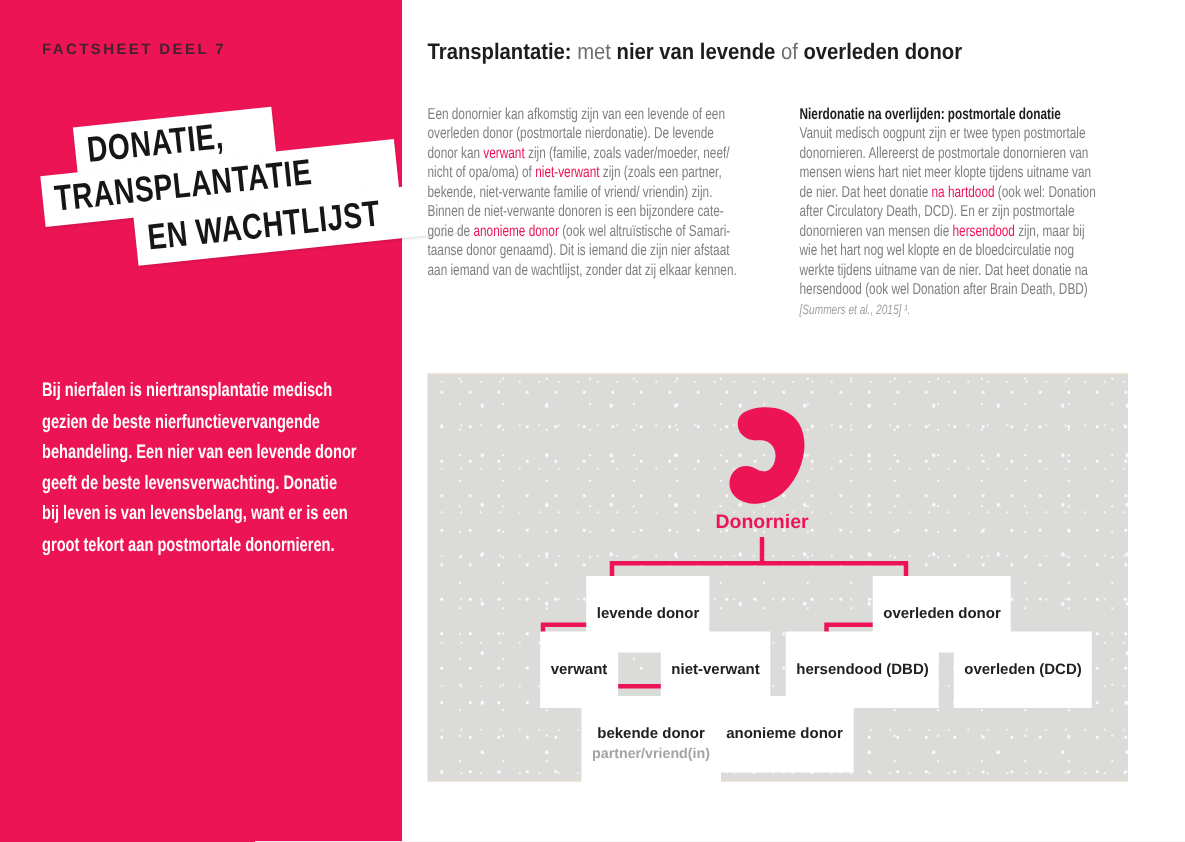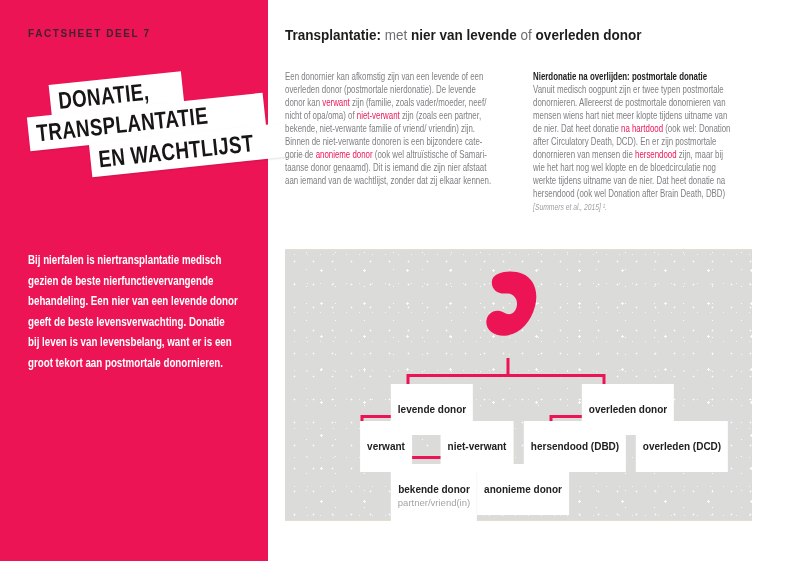--- a/index.html
+++ b/index.html
@@ -44,21 +44,21 @@
       radial-gradient(circle, rgba(255,255,255,0.7) 0.6px, transparent 0.9px);
     background-size:19px 23px, 29px 17px, 43px 33px, 13px 29px;
     background-position:0 0, 7px 11px, 15px 4px, 3px 19px;
     border-top:1px solid rgba(236,222,193,0.7);border-bottom:1px solid rgba(236,222,193,0.7);}
   .kidney{position:absolute;left:194px;top:20px;transform:rotate(8deg);}
   .root-label{position:absolute;left:143px;top:90px;width:160px;text-align:center;
               font-size:13px;font-weight:bold;color:#ed1456;}
   .connectors{position:absolute;left:0;top:0;}
   .node{position:absolute;transform:translateX(-50%);background:#ffffff;padding:20px 7px;
         font-size:10px;font-weight:bold;color:#232021;white-space:nowrap;line-height:11px;margin-left:24px;}
-  .node .sub{display:block;font-weight:normal;color:#a2a4a7;font-size:9.5px;margin-top:2px;}
+  .node .sub{display:block;font-weight:bold;color:#a2a4a7;font-size:9.5px;margin-top:2px;}
   .n-levende{left:123px;top:134px;}
   .n-overleden{left:319px;top:134px;}
   .n-verwant{left:77px;top:171px;}
   .n-nietverwant{left:168px;top:171px;}
   .n-hersendood{left:266px;top:171px;}
   .n-hartdood{left:373px;top:171px;}
   .n-bekende{left:125px;top:214px;text-align:center;}
   .n-anonieme{left:214px;top:214px;}
 
   
@@ -113,20 +113,21 @@
 donornieren van mensen die </span><span class="hl">hersendood</span><span> zijn, maar bij
 wie het hart nog wel klopte en de bloedcirculatie nog
 werkte tijdens uitname van de nier. Dat heet donatie na
 hersendood (ook wel Donation after Brain Death, DBD)
 </span><span class="cite">[Summers et al., 2015] ¹.</span></div>
 
   <section class="diagram">
     <svg class="kidney" width="58" height="68" viewBox="0 0 58 68">
       <path fill="#ed1456" d="M39 2 C52 5 58 19 56 33 C54 50 44 63 30 66 C19 68 9 62 10 52 C11 44 19 40 26 43 C33 46 38 42 38 34 C38 27 32 22 25 24 C17 26 9 21 10 12 C11 4 28 -1 39 2 Z"></path>
     </svg>
+    <div class="root-label">Donornier</div>
     <svg class="connectors" width="467" height="270" viewBox="0 0 467 270">
       <path fill="none" stroke="#ed1456" stroke-width="3" d="
         M223 108 V127
         M121.5 125.5 H320.5
         M123 125.5 V134  M319 125.5 V134
         M123 153 V168    M319 153 V168
         M75.5 166.5 H169.5
         M77 166.5 V172   M168 166.5 V172
         M264.5 166.5 H374.5
         M266 166.5 V172  M373 166.5 V172

